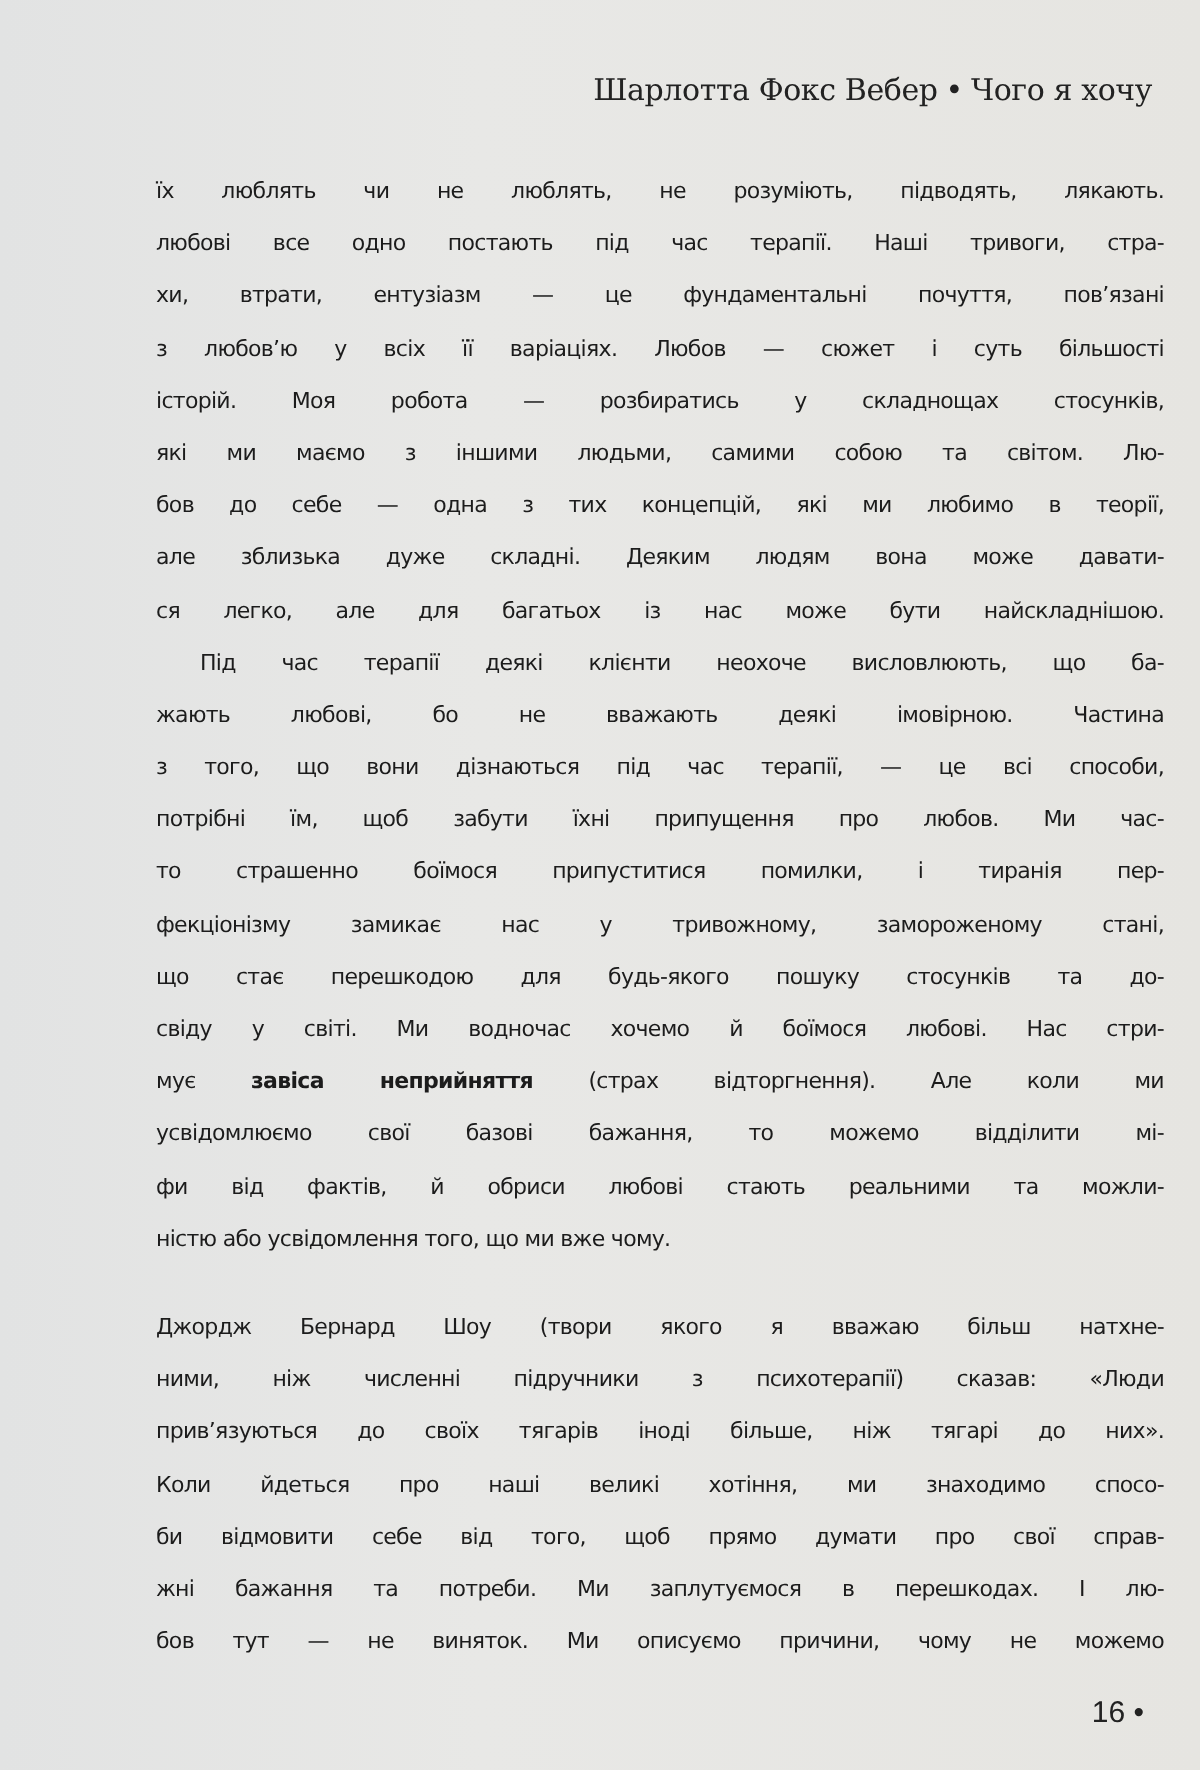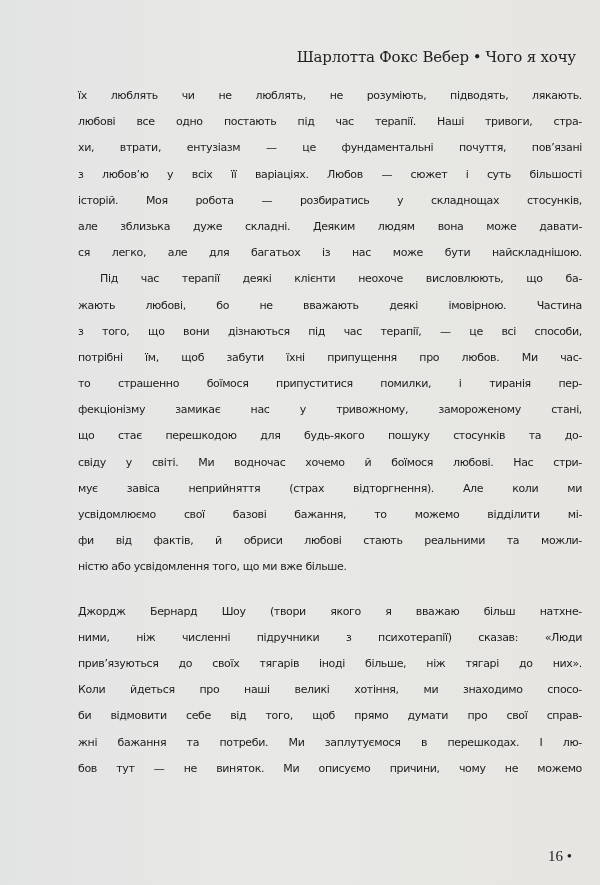--- a/index.html
+++ b/index.html
@@ -16,21 +16,21 @@
       color: #1c1c1c;
     }
     .page {
       position: absolute;
       left: 0; top: 0;
       width: 600px; height: 885px;
       background: linear-gradient(90deg, #e2e3e3 0%, #e8e8e6 40%, #e6e5e1 100%);
     }
     .running-head {
       position: absolute;
-      top: 48px;
+      top: 36px;
       right: 24px;
       font-family: "DejaVu Serif", serif;
       font-size: 15px;
       letter-spacing: -0.2px;
       color: #222;
       white-space: nowrap;
     }
     .running-head .sep {
       margin: 0 4px;
     }
@@ -53,27 +53,27 @@
     .line.last {
       text-align-last: left;
     }
     .line.indent {
       padding-left: 22px;
     }
     .para-gap {
       height: 18px;
     }
     b {
-      font-weight: normal;
+      font-weight: bold;
     }
     .folio {
       position: absolute;
       right: 28px;
       top: 848px;
-      font-family: Liberation Serif, serif;
+      font-family: Liberation Sans, sans-serif;
       font-size: 15px;
       color: #222;
     }
   </style>
 </head>
 <body>
 
 <div class="page">
 
   <div class="running-head">
@@ -81,37 +81,39 @@
   </div>
 
   <div class="body-text">
 
     <div>
       <div class="line">їх люблять чи не люблять, не розуміють, підводять, лякають.</div>
       <div class="line">любові все одно постають під час терапії. Наші тривоги, стра-</div>
       <div class="line">хи, втрати, ентузіазм — це фундаментальні почуття, пов’язані</div>
       <div class="line">з любов’ю у всіх її варіаціях. Любов — сюжет і суть більшості</div>
       <div class="line">історій. Моя робота — розбиратись у складнощах стосунків,</div>
+      <div class="line">які ми маємо з іншими людьми, самими собою та світом. Лю-</div>
+      <div class="line">бов до себе — одна з тих концепцій, які ми любимо в теорії,</div>
       <div class="line">але зблизька дуже складні. Деяким людям вона може давати-</div>
       <div class="line">ся легко, але для багатьох із нас може бути найскладнішою.</div>
     </div>
 
     <div>
       <div class="line indent">Під час терапії деякі клієнти неохоче висловлюють, що ба-</div>
       <div class="line">жають любові, бо не вважають деякі імовірною. Частина</div>
       <div class="line">з того, що вони дізнаються під час терапії, — це всі способи,</div>
       <div class="line">потрібні їм, щоб забути їхні припущення про любов. Ми час-</div>
       <div class="line">то страшенно боїмося припуститися помилки, і тиранія пер-</div>
       <div class="line">фекціонізму замикає нас у тривожному, замороженому стані,</div>
       <div class="line">що стає перешкодою для будь-якого пошуку стосунків та до-</div>
       <div class="line">свіду у світі. Ми водночас хочемо й боїмося любові. Нас стри-</div>
       <div class="line"><span>мує </span><b>завіса неприйняття</b><span> (страх відторгнення). Але коли ми</span></div>
       <div class="line">усвідомлюємо свої базові бажання, то можемо відділити мі-</div>
       <div class="line">фи від фактів, й обриси любові стають реальними та можли-</div>
-      <div class="line last">ністю або усвідомлення того, що ми вже більше.</div>
+      <div class="line last">ністю або усвідомлення того, що ми вже чому.</div>
     </div>
 
     <div class="para-gap"></div>
 
     <div>
       <div class="line">Джордж Бернард Шоу (твори якого я вважаю більш натхне-</div>
       <div class="line">ними, ніж численні підручники з психотерапії) сказав: «Люди</div>
       <div class="line">прив’язуються до своїх тягарів іноді більше, ніж тягарі до них».</div>
       <div class="line">Коли йдеться про наші великі хотіння, ми знаходимо спосо-</div>
       <div class="line">би відмовити себе від того, щоб прямо думати про свої справ-</div>

